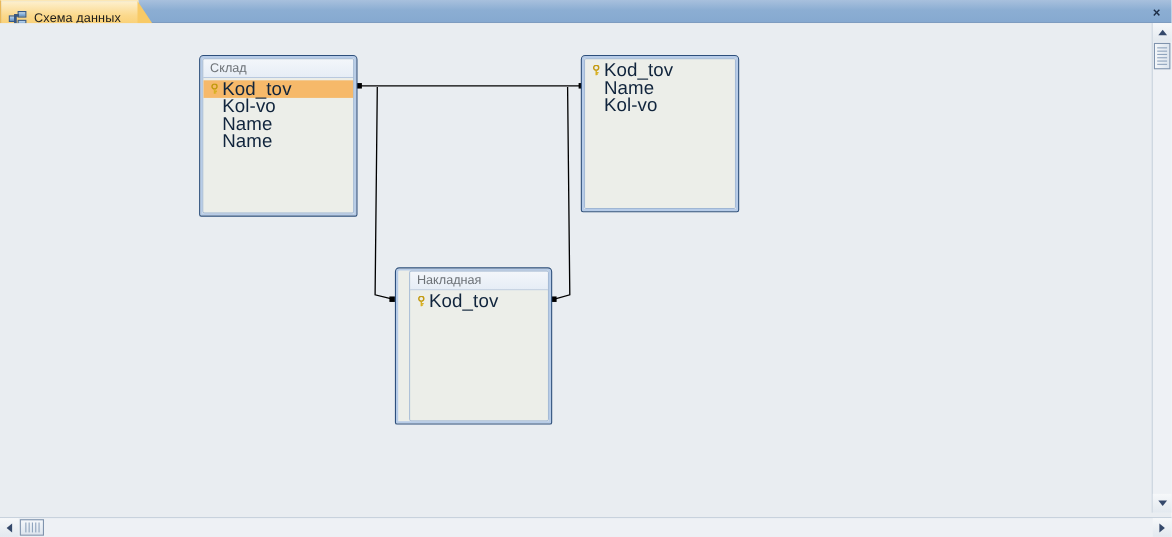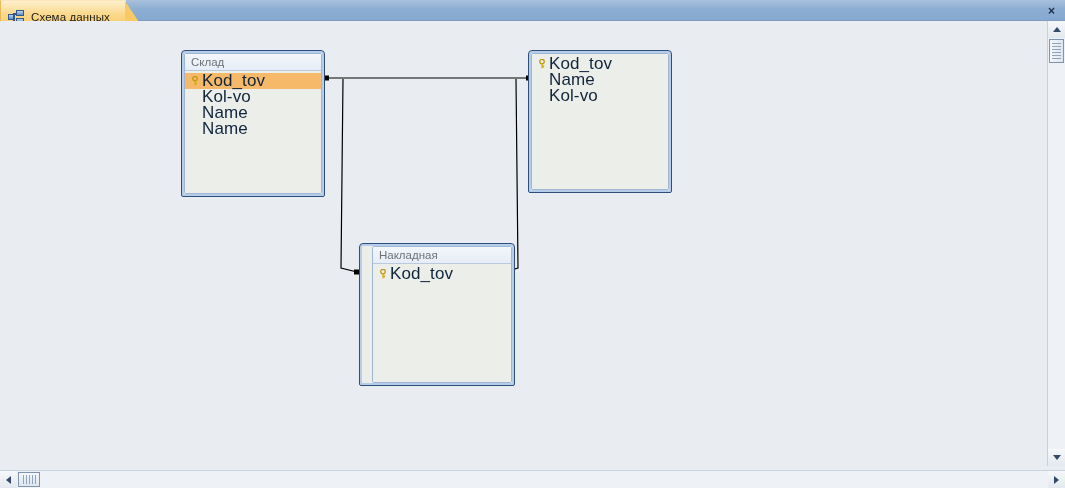--- a/index.html
+++ b/index.html
@@ -352,21 +352,21 @@
             <span class="fld-name">Name</span>
           </div>
           <div class="fld">
             <span class="fld-key"></span>
             <span class="fld-name">Kol-vo</span>
           </div>
         </div>
       </div>
     </div>
 
-    <div class="tbl" style="left:359px; top:222px; width:156px; height:143px;padding-left:12px;">
+    <div class="tbl" style="left:359px; top:222px; width:143px; height:143px;padding-left:12px;">
       <div class="tbl-inner">
         <div class="tbl-head">
           <span class="tbl-title">Накладная</span>
         </div>
         <div class="tbl-body">
           <div class="fld">
             <span class="fld-key">
               <svg width="9" height="10" viewBox="0 0 9 10">
                 <circle cx="4" cy="2.6" r="2.3" fill="none" stroke="#c39a10" stroke-width="1.3"></circle>
                 <path d="M4 5 L4 9.3 M4 7 L6.2 7 M4 8.4 L5.6 8.4" stroke="#d8b023" stroke-width="1.3" fill="none"></path>

